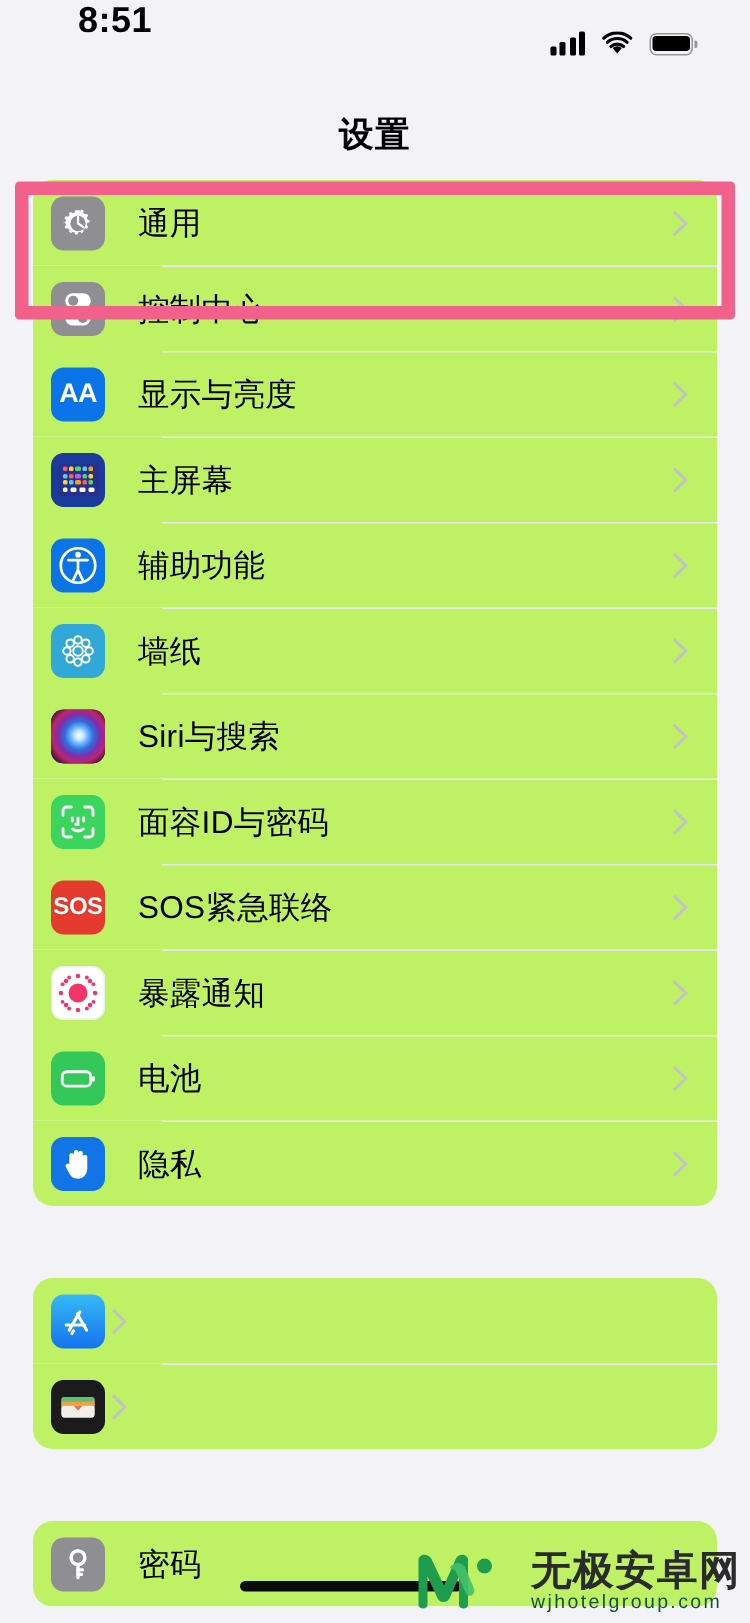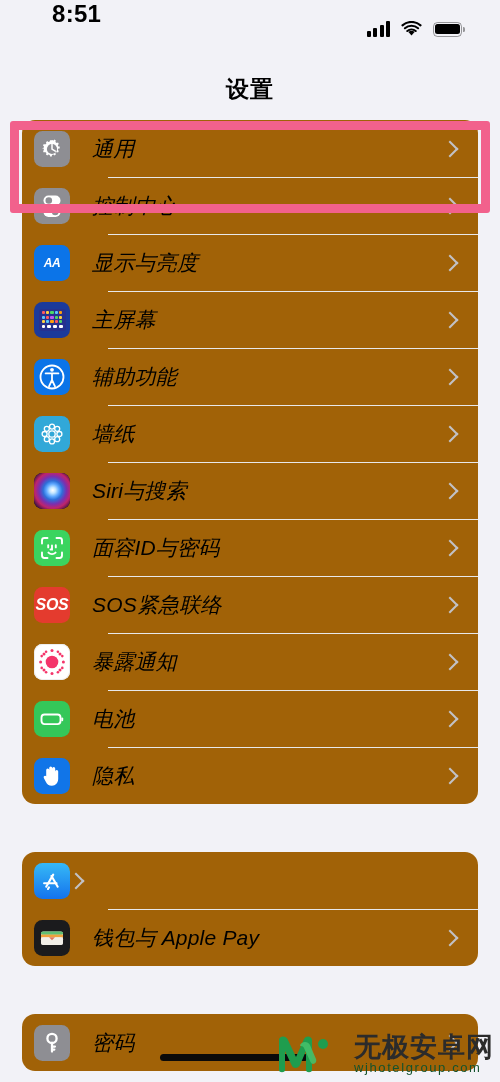--- a/index.html
+++ b/index.html
@@ -33,36 +33,36 @@
 
   
   .navbar { height:62px; display:flex; align-items:center; justify-content:center; }
   .navtitle { font-size:23px; font-weight:700; color:#000; letter-spacing:1px; }
 
   
   .scroll { position:relative; }
   .group { margin:0 22px; background:#FFFFFF; border-radius:13px; overflow:hidden; }
   .gap { height:48px; }
 
-  .row { position:relative; display:flex; align-items:center; height:57px; padding-left:12px; padding-right:18px; background:#a16207;font-style:italic; }
+  .row { position:relative; display:flex; align-items:center; height:57px; padding-left:12px; padding-right:18px; background:#bef264; }
   .row + .row:before {
     content:""; position:absolute; left:86px; right:0; top:0; height:1px;
     background:#E8E8EA;
   }
   .ic { width:36px; height:36px; border-radius:8.5px; flex:0 0 36px; position:relative; overflow:hidden;
         display:flex; align-items:center; justify-content:center; }
   .label { margin-left:22px; font-size:21px; color:#000; letter-spacing:.2px; flex:1; white-space:nowrap; }
   .chev { width:12px; height:12px; border-right:2.4px solid #C2C2C7; border-top:2.4px solid #C2C2C7; transform:rotate(45deg); flex:0 0 auto; margin-right:4px; }
 
   
   .ic svg { display:block; }
   .ic-general { background:#8E8E93; }
   .ic-control { background:#8E8E93; }
   .ic-display { background:#0B74E8; }
-  .ic-display .aa { color:#fff; font-size:12px; font-weight:700; letter-spacing:-.5px; }
+  .ic-display .aa { color:#fff; font-size:18px; font-weight:700; letter-spacing:-.5px; }
   .ic-home { background:#1B3A9B; }
   .ic-home .grid { width:27px; height:22px; background:#26318F; border-radius:3px; padding:2.5px 2px; display:flex; flex-direction:column; justify-content:space-between; }
   .ic-home .grow { display:flex; justify-content:space-between; padding:0 1px; }
   .ic-home .grow b { display:block; width:3.4px; height:3.4px; border-radius:1px; }
   .ic-access { background:#0B74E8; }
   .ic-wall { background:#31A8D8; }
   .ic-siri { background:#16121C; }
   .ic-siri .orb { position:absolute; inset:0; background:
       radial-gradient(circle at 52% 48%, #ffffff 0%, #c5e7ff 11%, #5ea8ff 24%, #2e6fd8 36%, #7a2fb0 52%, #c0246b 68%, #3a1340 86%, #120d18 100%); }
   .ic-faceid { background:#3BD45F; }
@@ -333,21 +333,20 @@
       <div class="row">
         <div class="ic ic-wallet">
           <svg width="28" height="22" viewBox="0 0 28 22">
             <rect x="3" y="4.4" width="22" height="13.6" rx="2.4" fill="#E6E1D8"></rect>
             <rect x="3" y="4.4" width="22" height="3.4" rx="1.6" fill="#5FBF73"></rect>
             <rect x="3" y="7.6" width="22" height="2.8" fill="#F0A23C"></rect>
             <rect x="3" y="10.2" width="22" height="7.8" rx="2" fill="#F2EFE8"></rect>
             <path d="M11 10.2h6l-3 3.1z" fill="#E0785C"></path>
           </svg>
         </div>
-        <div class="label">钱包与 Apple Pay</div>
         <div class="chev"></div>
       </div>
 
     </div>
 
     <div class="gap"></div>
 
     <div class="group">
       <div class="row">
         <div class="ic ic-pass">

